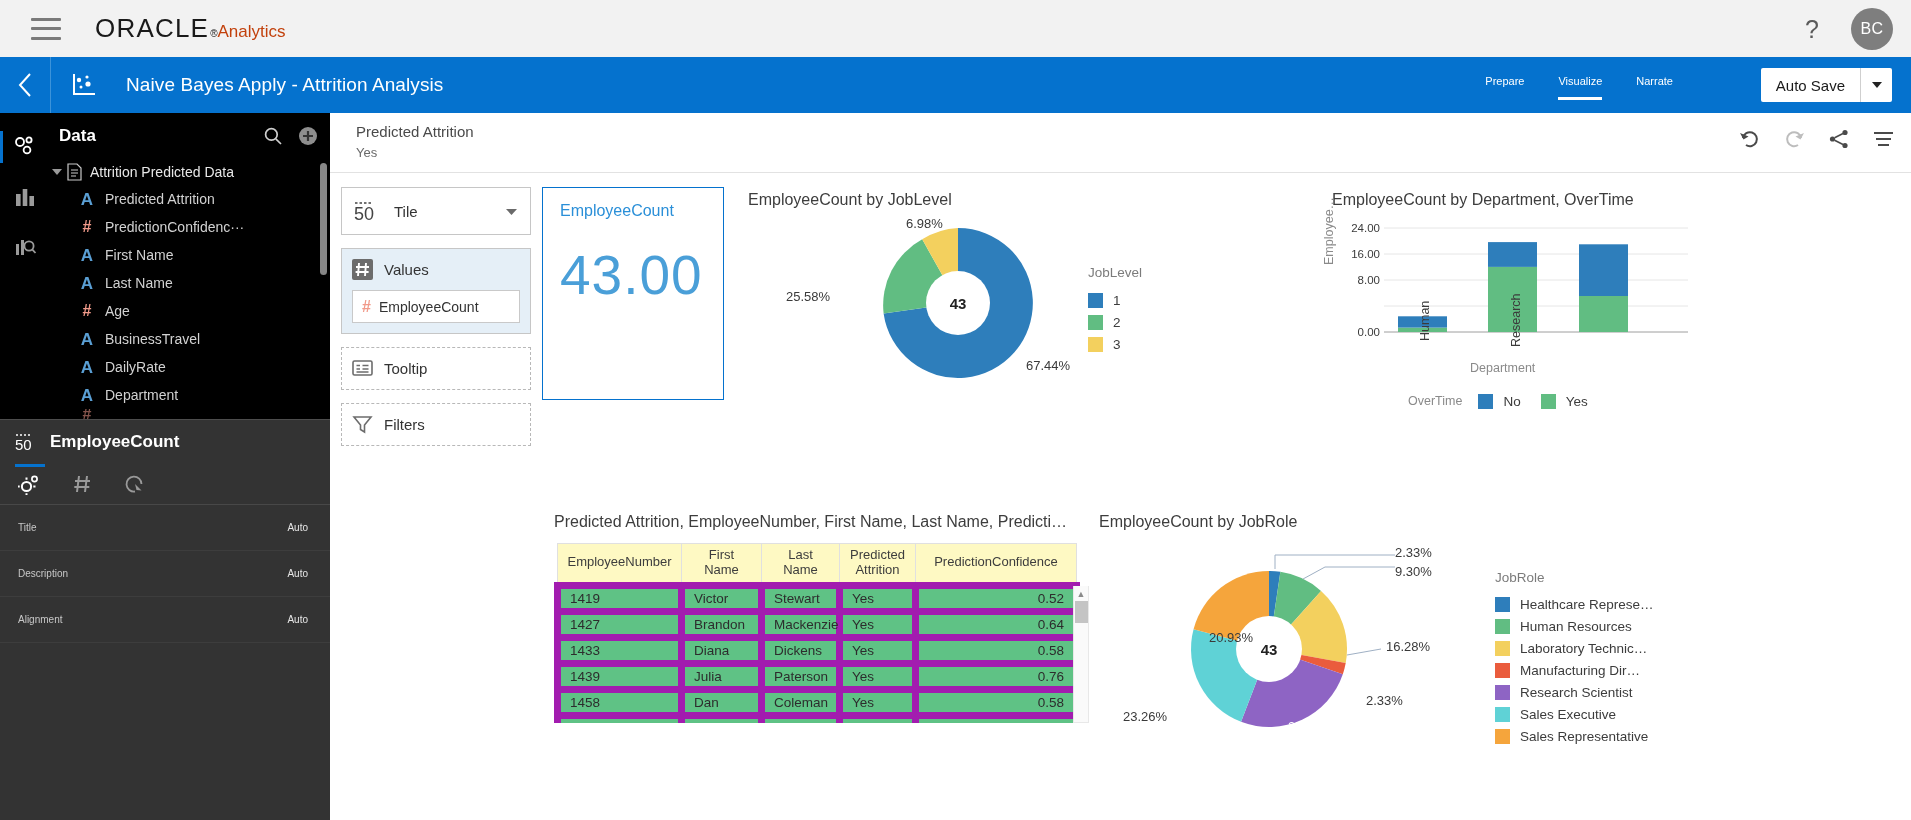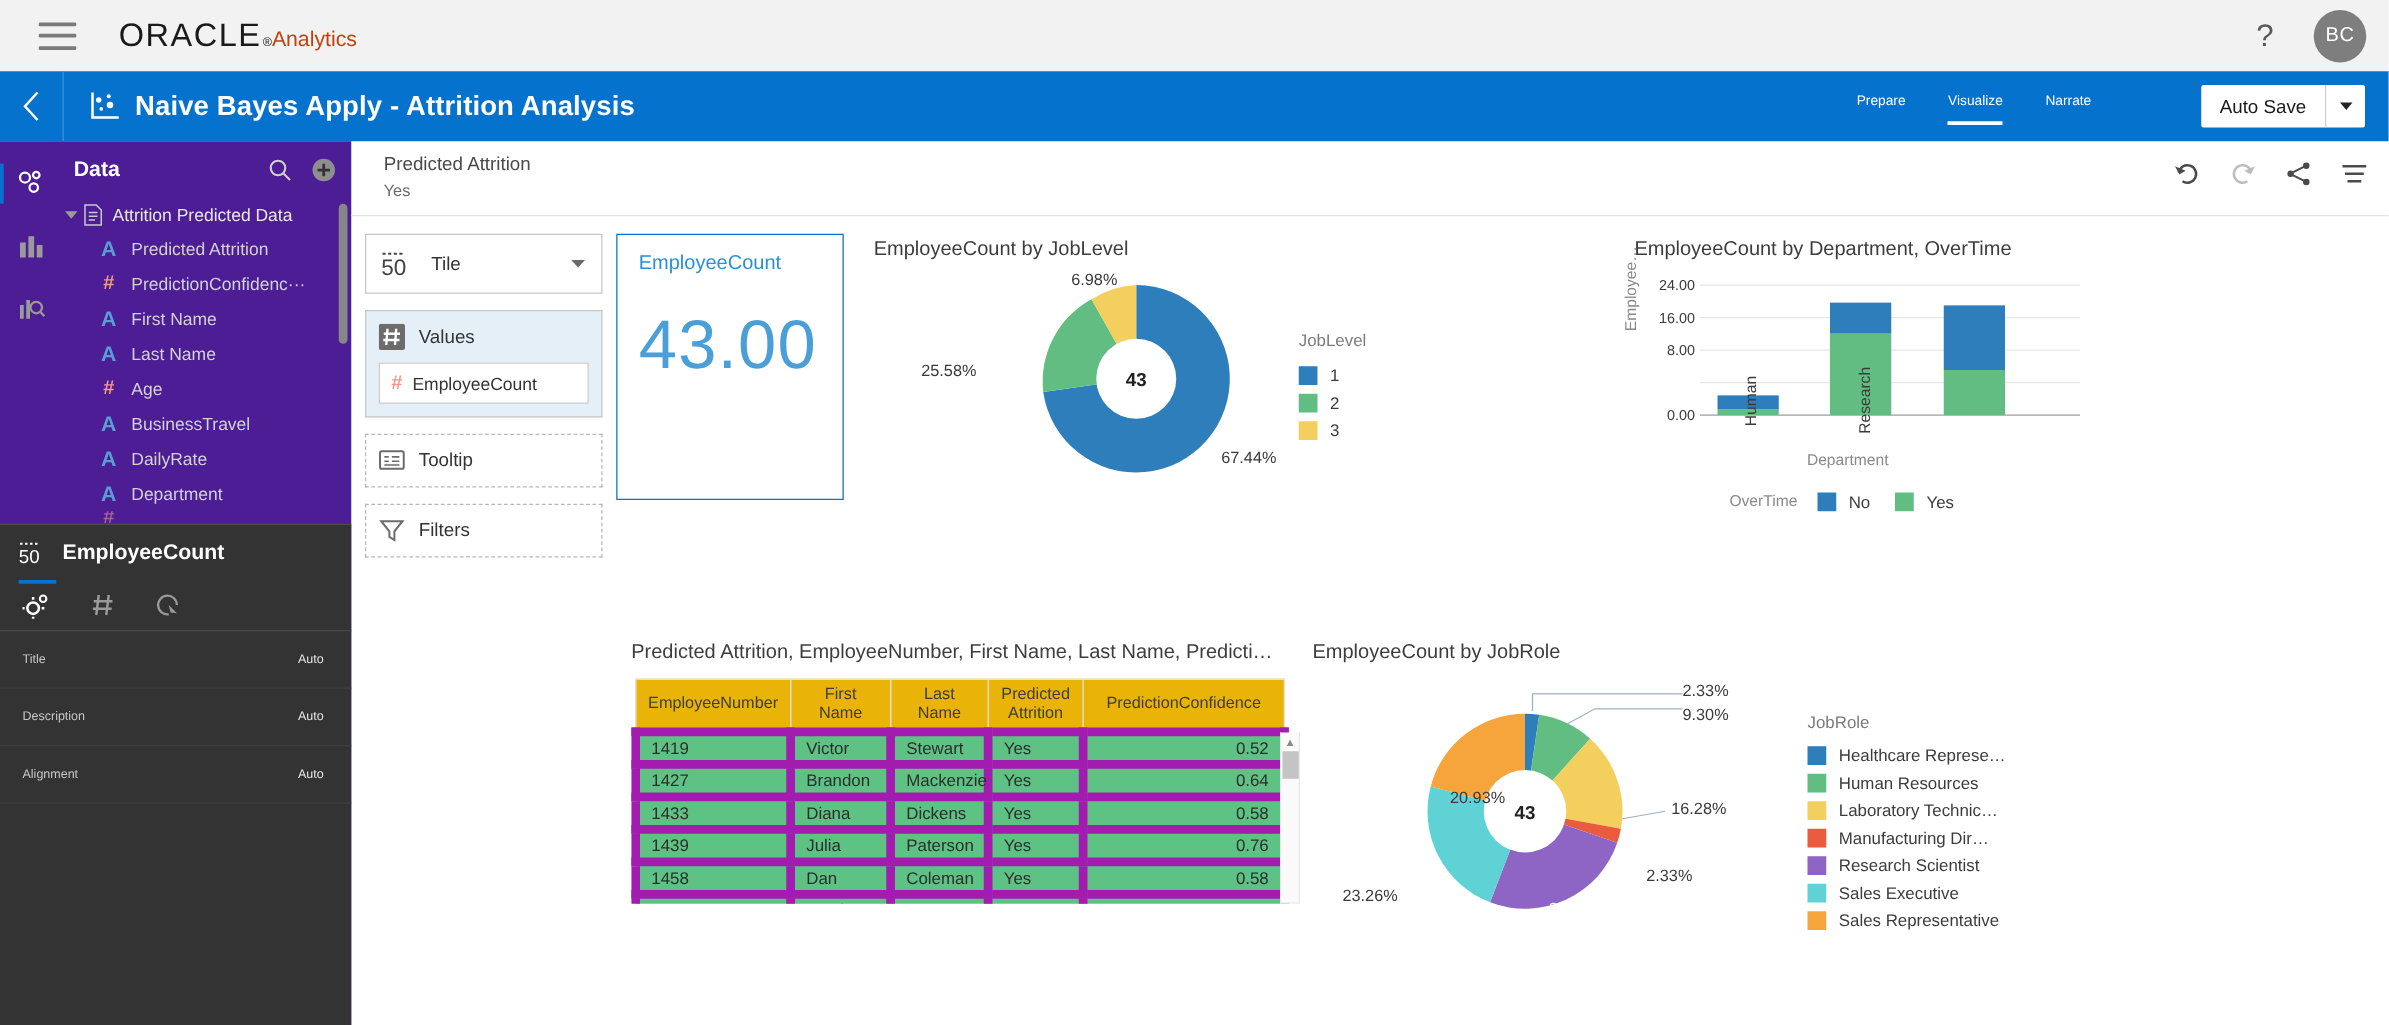--- a/index.html
+++ b/index.html
@@ -42,42 +42,42 @@
     height: 56px; background: #0572ce; display: flex; align-items: center;
     position: relative; color: #fff;
   }
   .back-btn {
     width: 51px; height: 56px; display: flex; align-items: center; justify-content: center;
     border-right: 1px solid #3c93da; cursor: pointer;
   }
   .back-btn svg { display:block; }
   .proj-icon { margin-left: 19px; width: 28px; height: 28px; }
   .proj-title {
-    font-size: 22px; font-weight: 700; margin-left: 10px; letter-spacing: .1px;
+    font-size: 19px; font-weight: 400; margin-left: 28px; letter-spacing: .1px;
     white-space: nowrap;
   }
   .top-nav { position: absolute; right: 238px; display: flex; align-items: center; height: 56px; }
   .top-nav-item {
     font-size: 11px; color: #fff; margin-left: 34px; cursor: pointer;
     padding-bottom: 5px; border-bottom: 3px solid transparent; line-height: 22px;
   }
   .top-nav-item.active { border-bottom-color: #ffffff; }
   .autosave-wrap {
     position: absolute; right: 19px; display: flex; height: 34px;
     background: #fff; border-radius: 2px; overflow: hidden; cursor: pointer;
   }
   .autosave-label {
     padding: 0 15px; display: flex; align-items: center; color: #1a1a1a; font-size: 15px;
     border-right: 1px solid #cfcfcf;
   }
   .autosave-caret { width: 31px; display: flex; align-items: center; justify-content: center; }
   
   .body-split { display: flex; height: 707px; }
   
-  .left-panel { width: 281px; background: #4c1d95; display: flex; flex-direction: column; position: relative; }
+  .left-panel { width: 330px; background: #000000; display: flex; flex-direction: column; position: relative; }
   .left-rail {
     position: absolute; left: 0; top: 0; width: 50px; bottom: 0;
     display: flex; flex-direction: column; align-items: center; padding-top: 9px;
   }
   .rail-btn {
     width: 50px; height: 50px; display:flex; align-items:center; justify-content:center;
     cursor: pointer; position: relative;
   }
   .rail-btn.active::before {
     content:''; position:absolute; left:0; top:9px; bottom:9px; width:3px; background:#0572ce;
@@ -154,21 +154,21 @@
   .tile-label { font-size: 16px; color:#2a8fd8; }
   .tile-value { font-size: 55px; color:#4a9fd8; margin-top: 23px; font-weight: 300; letter-spacing: 1px; }
   
   .donut-cell-1 { flex: 1 1 0; padding: 18px 0 0 24px; }
   .dept-cell { flex: 1 1 0; padding: 18px 0 0 0; }
   .table-cell { flex: 0 0 541px; padding: 16px 0 0 12px; }
   .jobrole-cell { flex: 1 1 0; padding: 16px 0 0 16px; }
   
   table.dt { border-collapse: collapse; width: 519px; table-layout: fixed; margin-top: 12px; }
   table.dt th {
-    background:#eab308; border:1px solid #e0e0e0; font-weight:400; font-size: 13px; color:#3d3d3d;
+    background:#fef9c3; border:1px solid #e0e0e0; font-weight:400; font-size: 13px; color:#3d3d3d;
     height: 42px; padding: 0 8px; line-height: 1.15;
   }
   table.dt td {
     background:#5fc285; border:7px solid #a21caf; font-size: 13.5px; color:#2d2d2d;
     height: 26px; padding: 0 9px;
   }
   .tbl-wrap { position:relative; width: 535px; height: 192px; overflow:hidden; }
   .tbl-scroll { position:absolute; right:0; top: 55px; width: 16px; bottom: 0; background:#fafafa; border:1px solid #e8e8e8; border-top:none;}
   .tbl-scroll .up { text-align:center; font-size: 9px; color:#8a8a8a; margin-top:3px; }
   .tbl-scroll .thumb { width: 13px; height: 22px; background:#c4c4c4; margin: 2px auto 0; }

